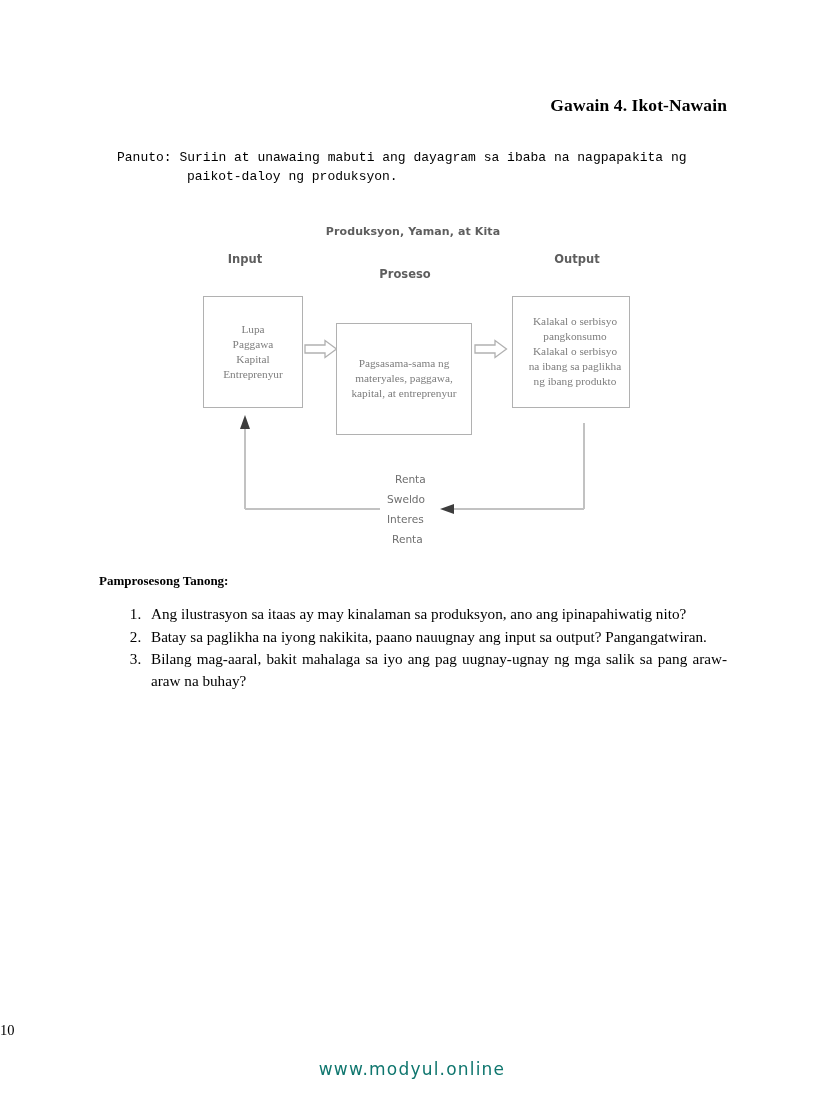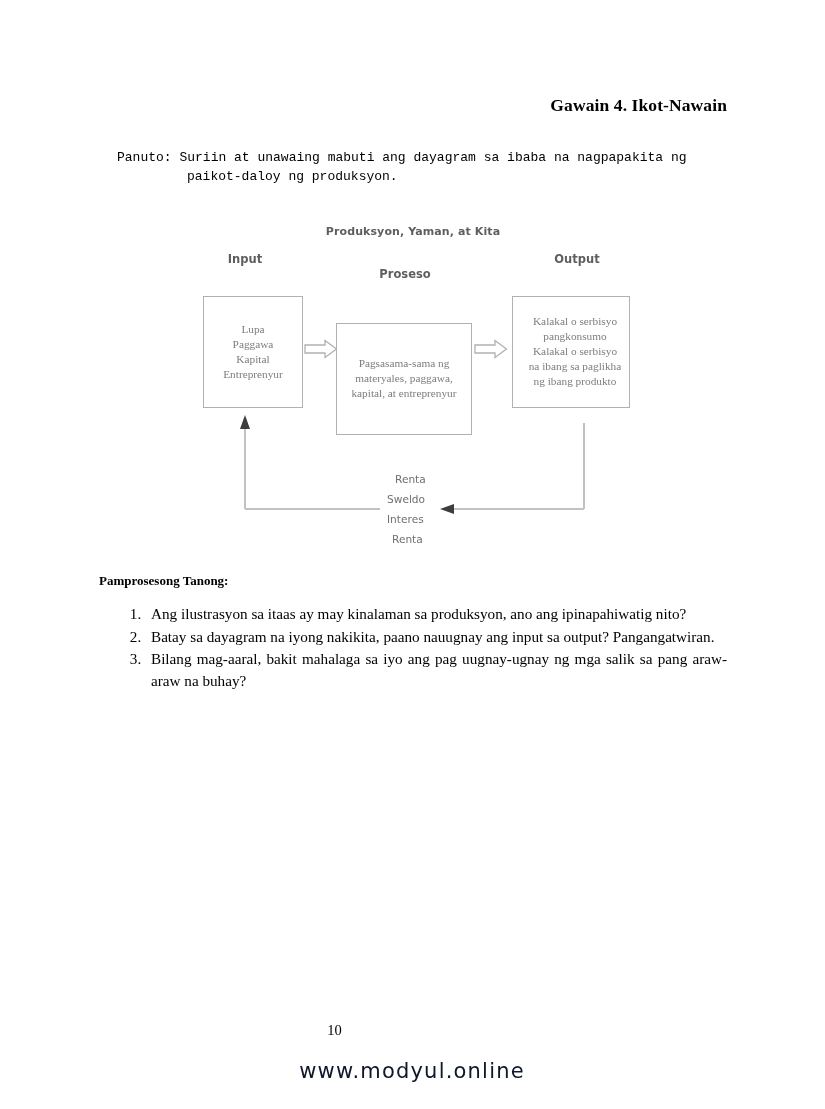--- a/index.html
+++ b/index.html
@@ -166,33 +166,32 @@
   ol.questions li.justify-all {
     text-align: justify;
   }
 
   
   .page-number {
     position: absolute;
     left: 0;
     top: 1022px;
     width: 669px;
-    text-align: center;
     font-size: 14.5px;
     font-family: "Liberation Serif", serif;
   }
   .watermark {
     position: absolute;
     left: 0;
     top: 1059px;
     width: 824px;
     text-align: center;
-    font-size: 21px;
+    font-size: 17px;
     letter-spacing: 1.2px;
-    color: #0f172a;
+    color: #0f766e;
     font-family: "DejaVu Sans", sans-serif;
   }
 </style>
 </head>
 <body>
 
 <div class="page">
 
   <div class="content">
 
@@ -270,21 +269,21 @@
         <div class="loop-label interes">Interes</div>
         <div class="loop-label kita">Renta</div>
       </div>
 
     </div>
 
     <div class="questions-heading">Pamprosesong Tanong:</div>
 
     <ol class="questions">
       <li class="justify-all">Ang ilustrasyon sa itaas ay may kinalaman sa produksyon, ano ang ipinapahiwatig nito?</li>
-      <li>Batay sa dayagram na iyong nakikita, paano nauugnay ang input sa output? Pangangatwiran.</li>
+      <li>Batay sa paglikha na iyong nakikita, paano nauugnay ang input sa output? Pangangatwiran.</li>
       <li>Bilang mag-aaral, bakit mahalaga sa iyo ang pag uugnay-ugnay ng mga salik sa pang araw-araw na buhay?</li>
     </ol>
 
   </div>
 
   <div class="page-number">10</div>
 
   <div class="watermark">www.modyul.online</div>
 
 </div>

